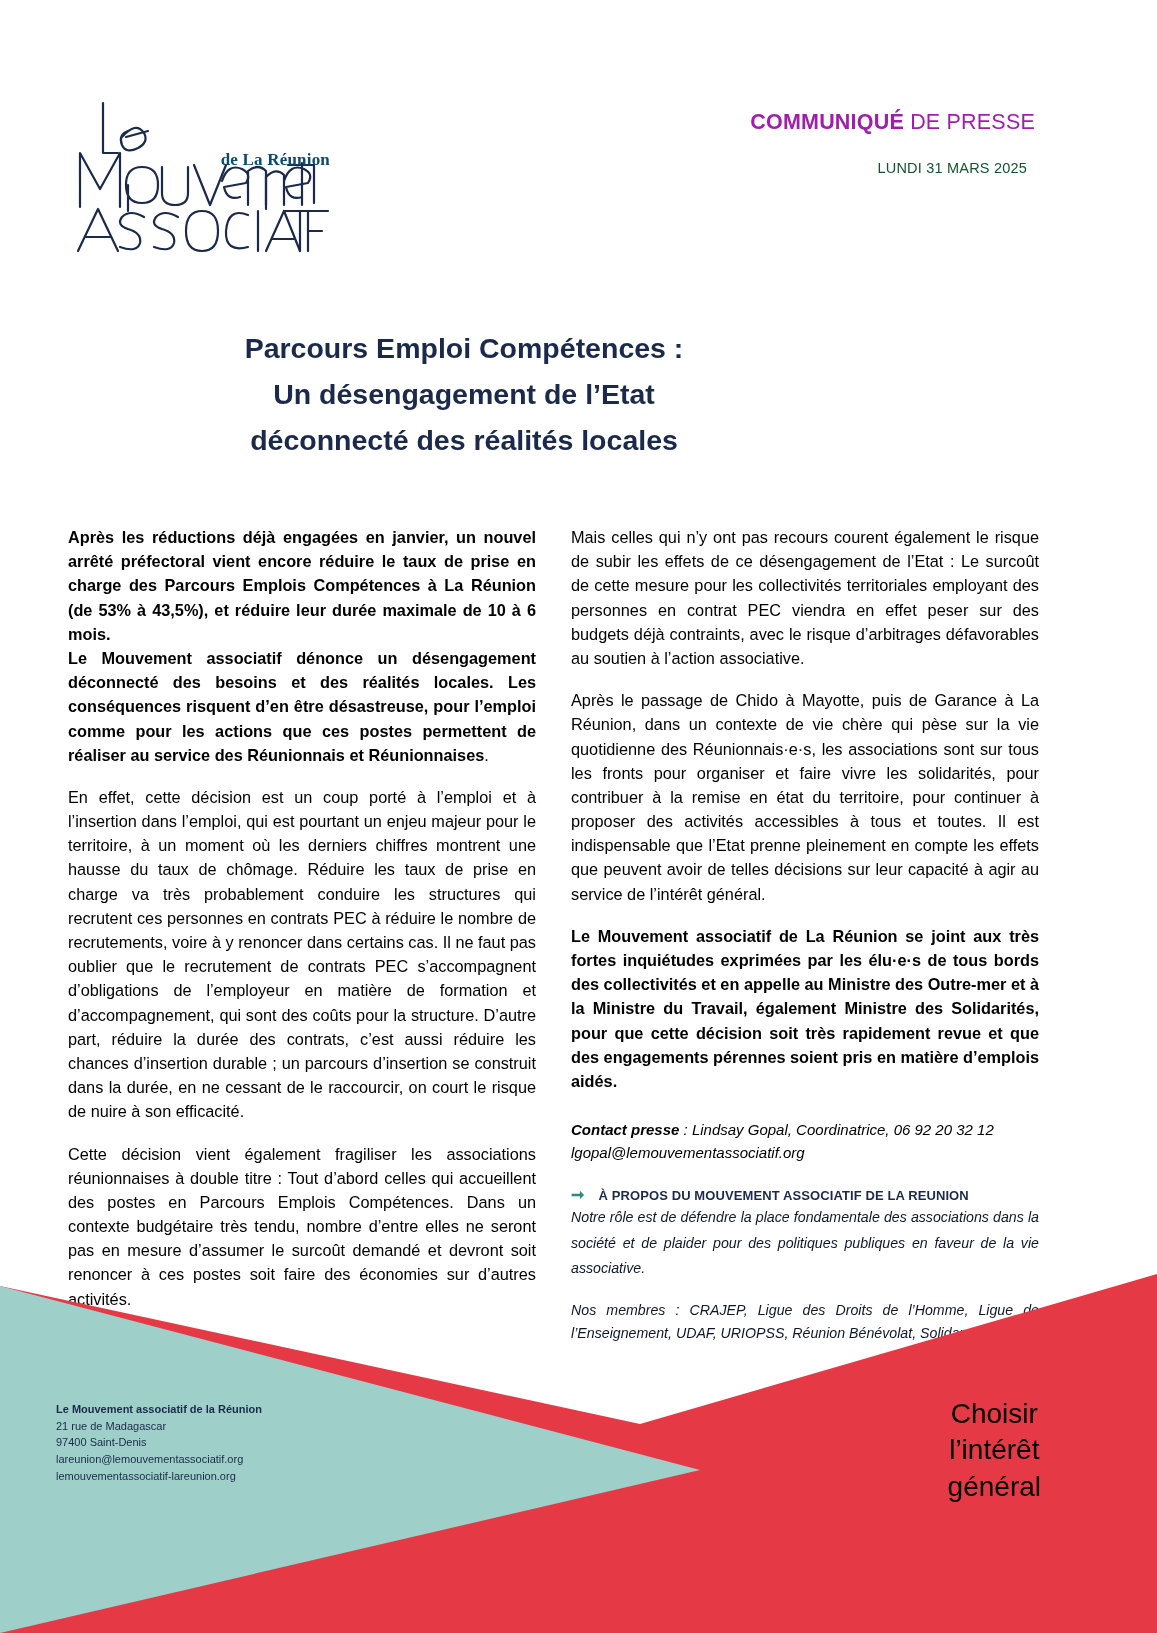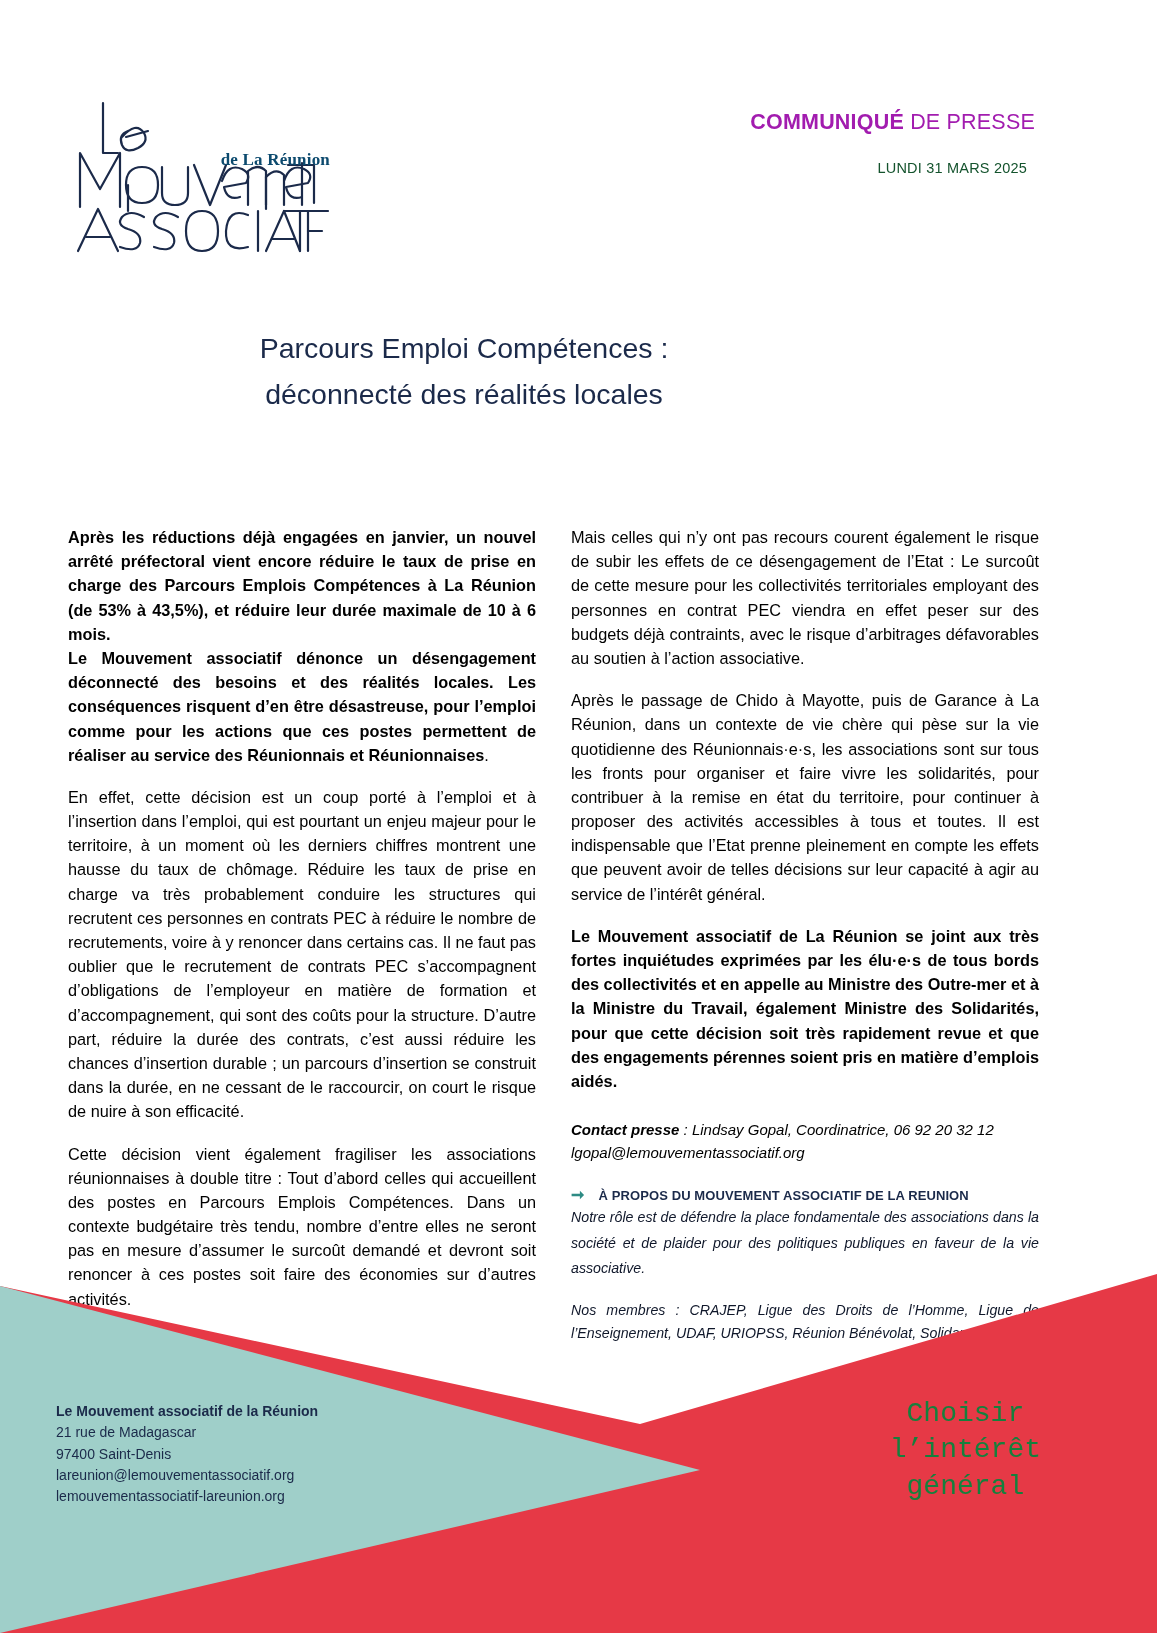--- a/index.html
+++ b/index.html
@@ -69,21 +69,21 @@
   }
 
   
   #title {
     position: absolute;
     top: 325px;
     left: 0;
     width: 928px;
     text-align: center;
     font-size: 28.5px;
-    font-weight: normal;
+    font-weight: bold;
     color: #1b2a4a;
     line-height: 1.62;
   }
   #title .tl { display: block; }
 
   
   #columns {
     position: absolute;
     top: 525px;
     left: 0;
@@ -148,34 +148,34 @@
     top: 1264px;
     width: 1157px;
     height: 369px;
   }
   #footer svg { display: block; }
 
   #footer-address {
     position: absolute;
     left: 56px;
     top: 1401px;
-    font-size: 14px;
+    font-size: 11px;
     line-height: 1.52;
     color: #1b2a4a;
   }
   #footer-address .org { font-weight: bold; }
   #footer-address div { white-space: nowrap; }
 
   #slogan {
     position: absolute;
     right: 116px;
     top: 1396px;
     text-align: center;
-    color: #15803d;
-    font-family: Liberation Mono, monospace;
+    color: #000000;
+    font-family: Liberation Sans, sans-serif;
     font-size: 28px;
     line-height: 1.30;
   }
   #slogan span { display: block; }
 </style>
 </head>
 <body>
 
 <div id="page">
 
@@ -219,20 +219,21 @@
     <div id="logo-sub">de La Réunion</div>
 
     <div id="communique">
       <span class="b">COMMUNIQUÉ</span><span class="n"> DE PRESSE</span>
     </div>
     <div id="press-date">LUNDI 31 MARS 2025</div>
   </div>
 
   <div id="title">
     <span class="tl">Parcours Emploi Compétences :</span>
+    <span class="tl">Un désengagement de l’Etat</span>
     <span class="tl">déconnecté des réalités locales</span>
   </div>
 
   <div id="columns">
 
     <div class="col left">
       <p class="para-bold tight">Après les réductions déjà engagées en janvier, un nouvel arrêté préfectoral vient encore réduire le taux de prise en charge des Parcours Emplois Compétences à La Réunion (de 53% à 43,5%), et réduire leur durée maximale de 10 à 6 mois.</p>
       <p><span class="bold">Le Mouvement associatif dénonce un désengagement déconnecté des besoins et des réalités locales. Les conséquences risquent d’en être désastreuse, pour l’emploi comme pour les actions que ces postes permettent de réaliser au service des Réunionnais et Réunionnaises</span><span>.</span></p>
       <p>En effet, cette décision est un coup porté à l’emploi et à l’insertion dans l’emploi, qui est pourtant un enjeu majeur pour le territoire, à un moment où les derniers chiffres montrent une hausse du taux de chômage. Réduire les taux de prise en charge va très probablement conduire les structures qui recrutent ces personnes en contrats PEC à réduire le nombre de recrutements, voire à y renoncer dans certains cas. Il ne faut pas oublier que le recrutement de contrats PEC s’accompagnent d’obligations de l’employeur en matière de formation et d’accompagnement, qui sont des coûts pour la structure. D’autre part, réduire la durée des contrats, c’est aussi réduire les chances d’insertion durable ; un parcours d’insertion se construit dans la durée, en ne cessant de le raccourcir, on court le risque de nuire à son efficacité.</p>
       <p>Cette décision vient également fragiliser les associations réunionnaises à double titre : Tout d’abord celles qui accueillent des postes en Parcours Emplois Compétences. Dans un contexte budgétaire très tendu, nombre d’entre elles ne seront pas en mesure d’assumer le surcoût demandé et devront soit renoncer à ces postes soit faire des économies sur d’autres activités.</p>

